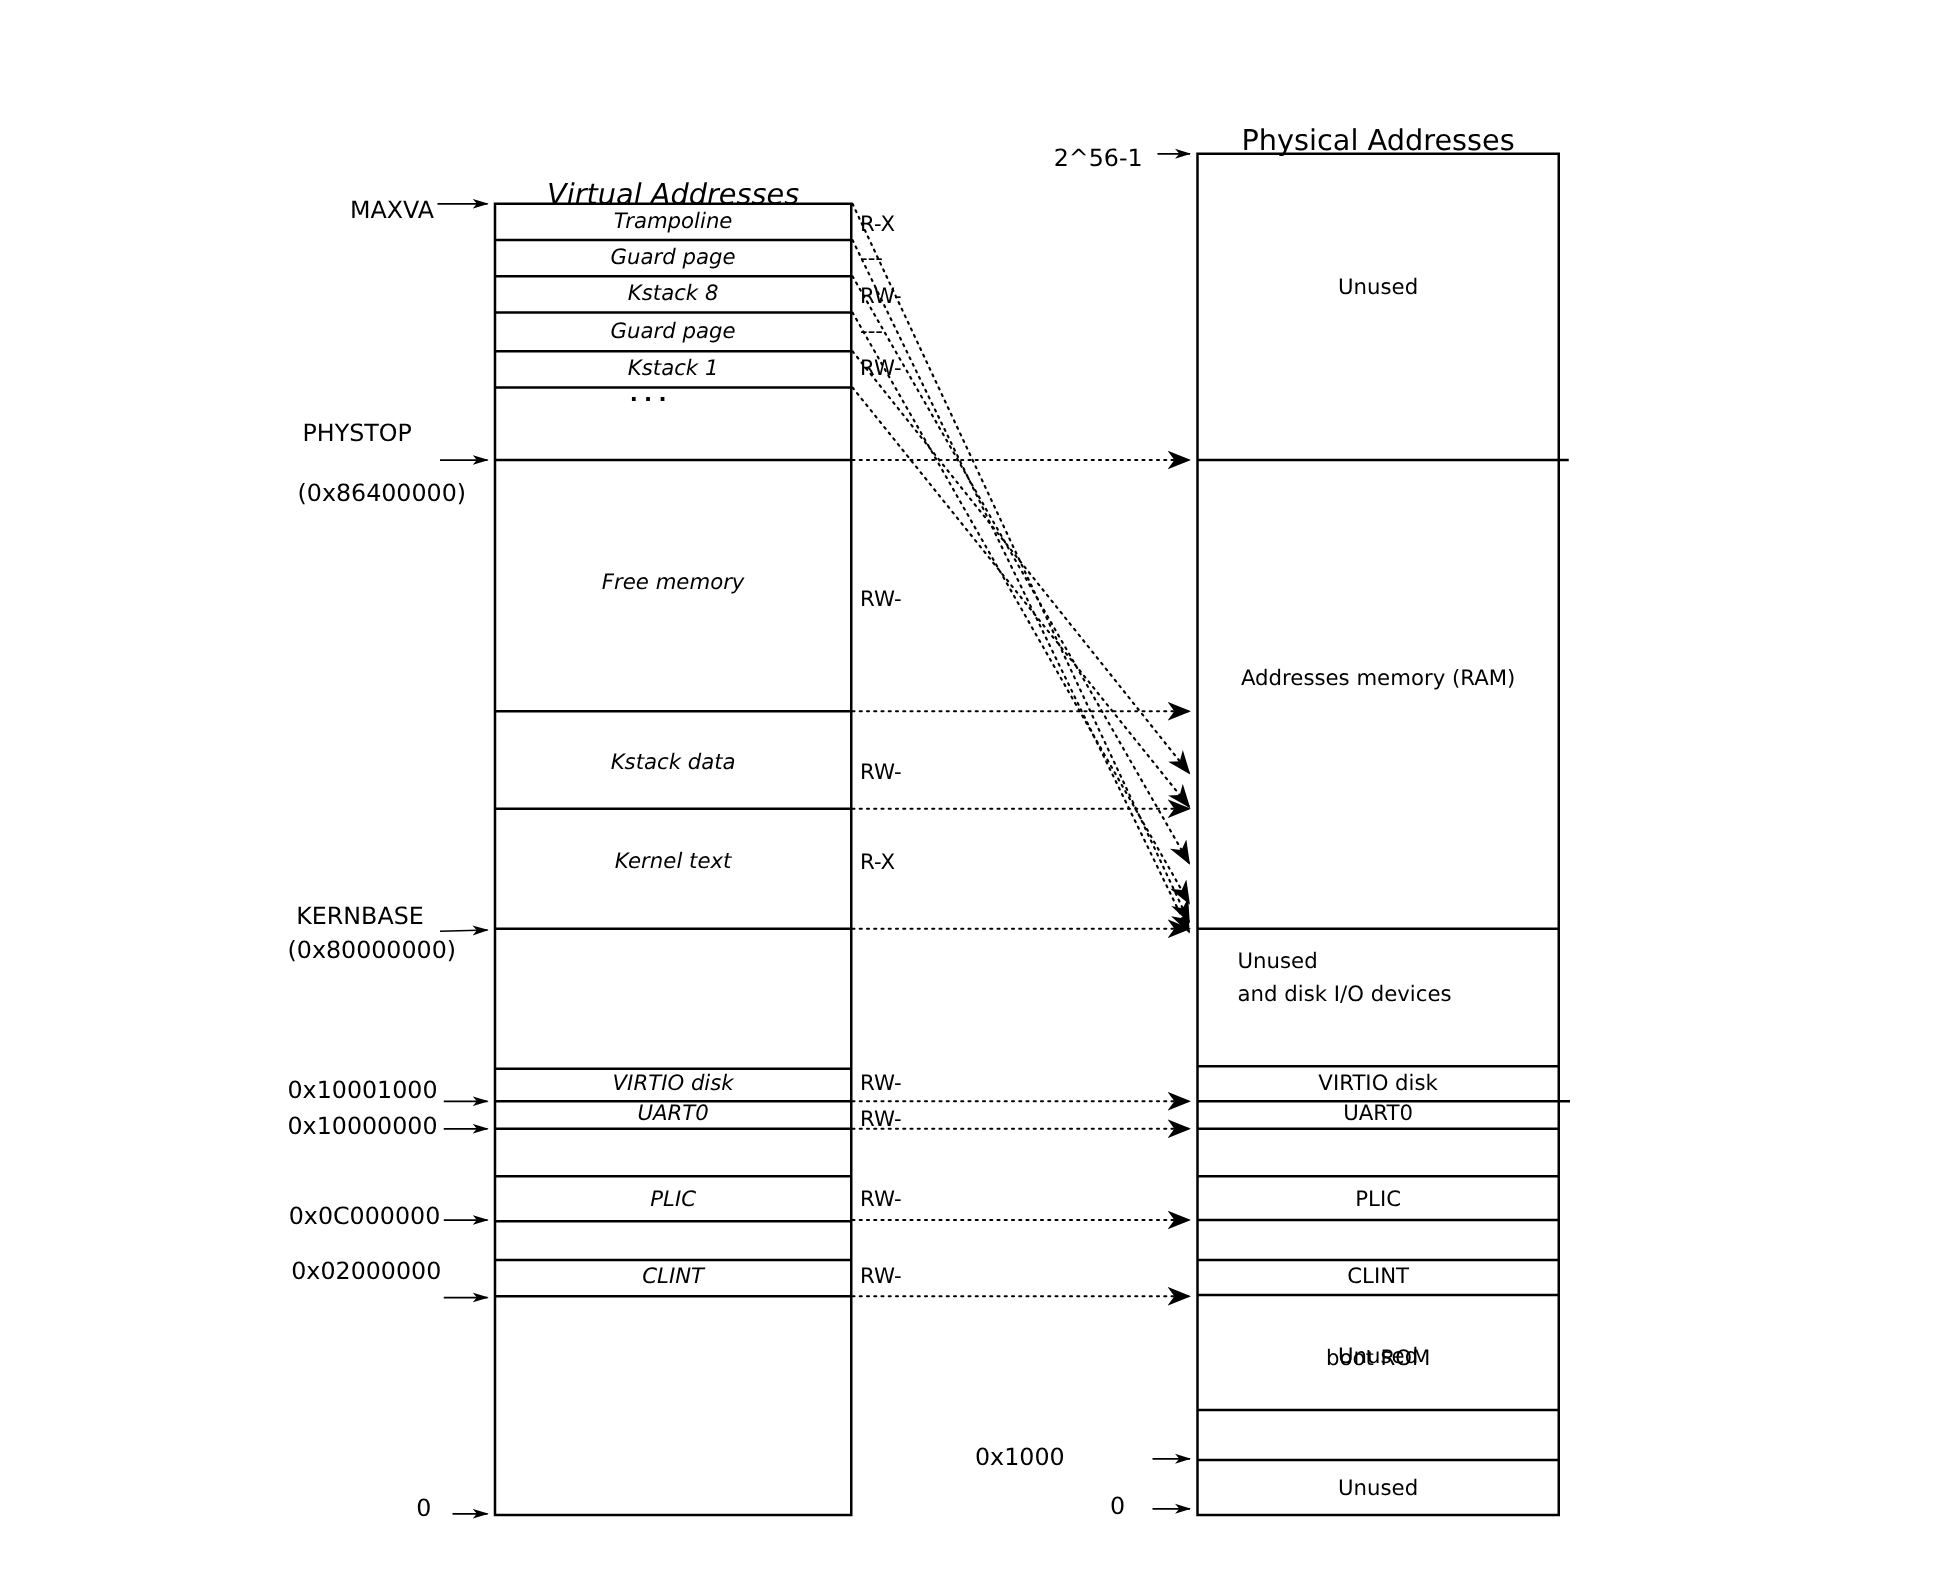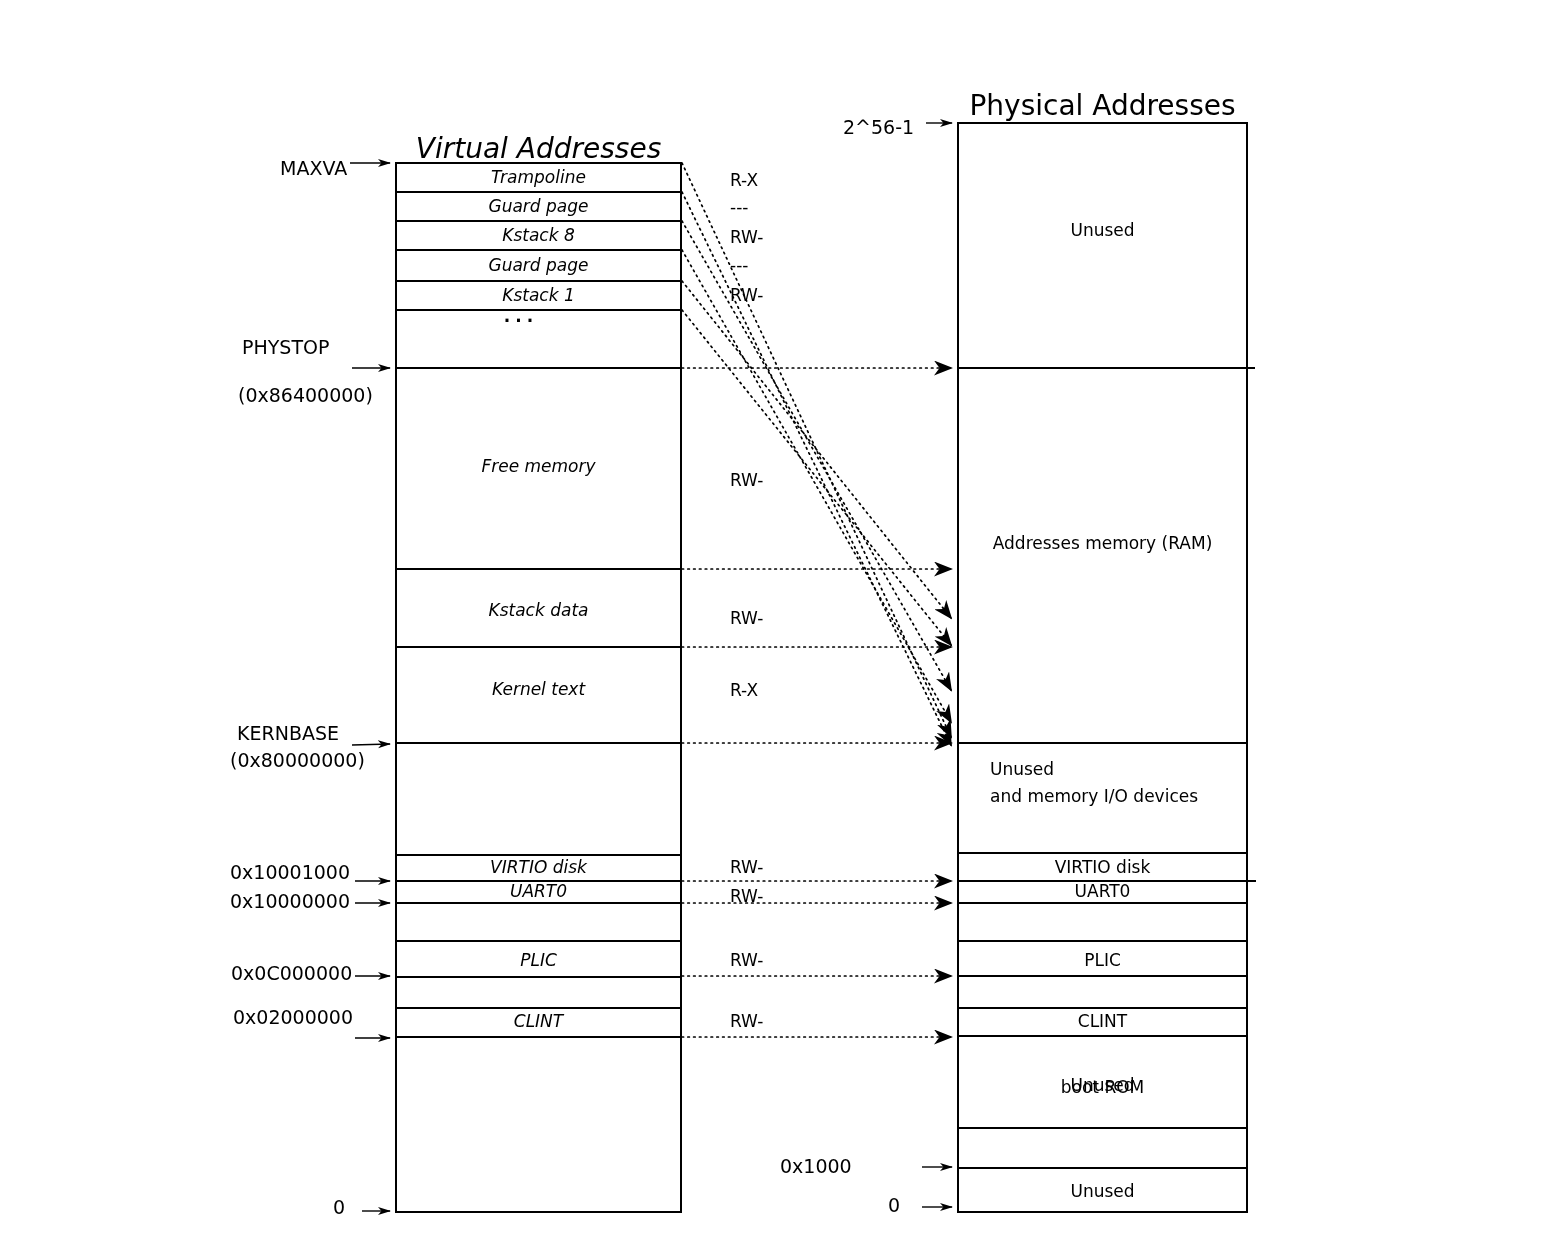--- a/index.html
+++ b/index.html
@@ -3,26 +3,26 @@
 <meta charset="utf-8">
 <style>
   html,body{margin:0;padding:0;background:#fff;}
   #stage{position:relative;width:1562px;height:1255px;background:#fff;overflow:hidden;
          font-family:"DejaVu Sans","Liberation Sans",sans-serif;color:#000;}
   svg{position:absolute;left:0;top:0;}
   .solid{stroke:#000;stroke-width:2;fill:none;}
   .thin{stroke:#000;stroke-width:1.4;fill:none;}
   .dot{stroke:#000;stroke-width:1.7;fill:none;stroke-dasharray:1.6 4.2;stroke-linecap:round;}
   .t{position:absolute;white-space:nowrap;line-height:1;color:#000;}
-  .title{font-size:28px;}
+  .title{font-size:23px;margin-top:10px;}
   .cva{left:396px;width:285px;text-align:center;font-style:italic;}
   .cpa{left:958px;width:289px;text-align:center;}
   .bl{font-size:17px;}          
   .addr{font-size:19px;}        
-  .perm{left:688px;font-size:17px;margin-left:42px;}
+  .perm{left:688px;font-size:17px;}
   .dots{font-weight:bold;letter-spacing:5px;}
 </style>
 </head>
 <body>
 
 <div id="stage">
 
   <svg width="1562" height="1255" viewBox="0 0 1562 1255">
     <defs>
       <marker id="ah" markerUnits="userSpaceOnUse" markerWidth="19" markerHeight="15" refX="17" refY="7.5" orient="auto">
@@ -144,21 +144,21 @@
   <div class="t perm" style="top:610px">RW-</div>
   <div class="t perm" style="top:682px">R-X</div>
   <div class="t perm" style="top:859px">RW-</div>
   <div class="t perm" style="top:888px">RW-</div>
   <div class="t perm" style="top:952px">RW-</div>
   <div class="t perm" style="top:1013px">RW-</div>
 
   <div class="t bl cpa" style="top:222px">Unused</div>
   <div class="t bl cpa" style="top:535px">Addresses memory (RAM)</div>
   <div class="t bl" style="left:990px;top:761px">Unused</div>
-  <div class="t bl" style="left:990px;top:788px">and memory I/O devices</div>
+  <div class="t bl" style="left:990px;top:788px">and disk I/O devices</div>
   <div class="t bl cpa" style="top:859px">VIRTIO disk</div>
   <div class="t bl cpa" style="top:883px">UART0</div>
   <div class="t bl cpa" style="top:952px">PLIC</div>
   <div class="t bl cpa" style="top:1013px">CLINT</div>
   <div class="t bl cpa" style="top:1077px">Unused</div>
   <div class="t bl cpa" style="top:1079px">boot ROM</div>
   <div class="t bl cpa" style="top:1183px">Unused</div>
 
 </div>
 

